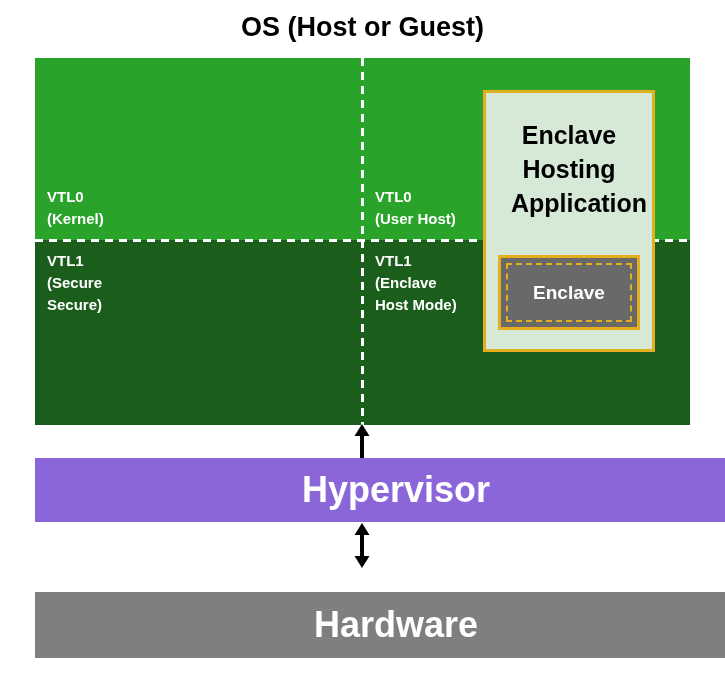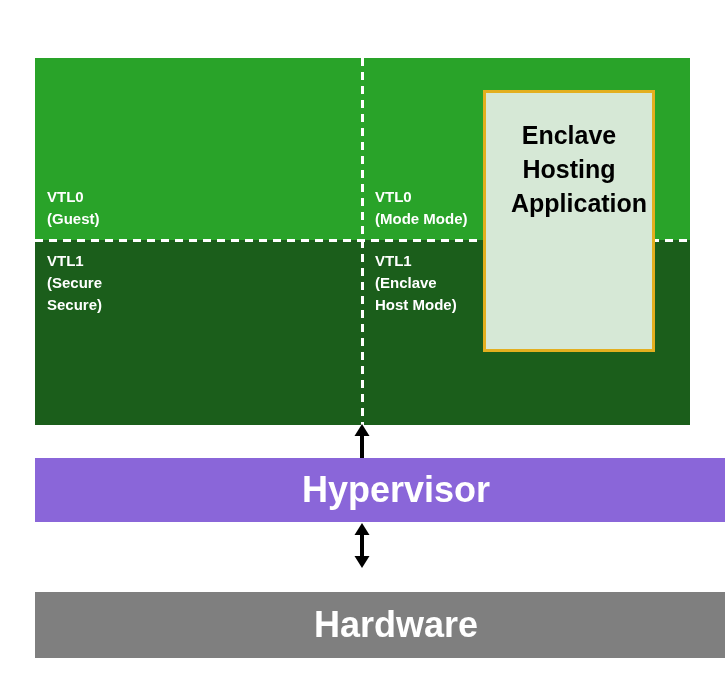--- a/index.html
+++ b/index.html
@@ -131,51 +131,55 @@
     top: 592px;
     height: 66px;
     background: var(--hardware-gray, #7f7f7f);
   }
 </style>
 </head>
 <body>
 
 <div class="canvas">
 
+  <div class="title">OS (Host or Guest)</div>
 
   <div class="os-box">
     <div class="vtl0-half"></div>
     <div class="vtl1-half"></div>
     <div class="hline"></div>
     <div class="vline"></div>
 
     <div class="vtl-label lbl-vtl0-kernel">
       <div>VTL0</div>
-      <div>(Guest)</div>
+      <div>(Kernel)</div>
     </div>
 
     <div class="vtl-label lbl-vtl0-user">
       <div>VTL0</div>
-      <div>(Mode Mode)</div>
+      <div>(User Host)</div>
     </div>
 
     <div class="vtl-label lbl-vtl1-secure">
       <div>VTL1</div>
       <div>(Secure</div>
       <div>Secure)</div>
     </div>
 
     <div class="vtl-label lbl-vtl1-isolated">
       <div>VTL1</div>
       <div>(Enclave</div>
       <div>Host Mode)</div>
     </div>
 
     <div class="enclave-host">
       <div class="enclave-host-label">Enclave Hosting Application</div>
+      <div class="enclave-box">
+        <div class="enclave-inner">Enclave</div>
+      </div>
     </div>
   </div>
 
   <svg class="arrow arrow-1" width="24" height="34" viewBox="0 0 24 34" xmlns="http://www.w3.org/2000/svg">
     <line x1="12" y1="34" x2="12" y2="9" stroke="#000000" stroke-width="4"></line>
     <polygon points="12,0 4.5,12 19.5,12" fill="#000000"></polygon>
   </svg>
 
   <div class="bar hypervisor">Hypervisor</div>
 

